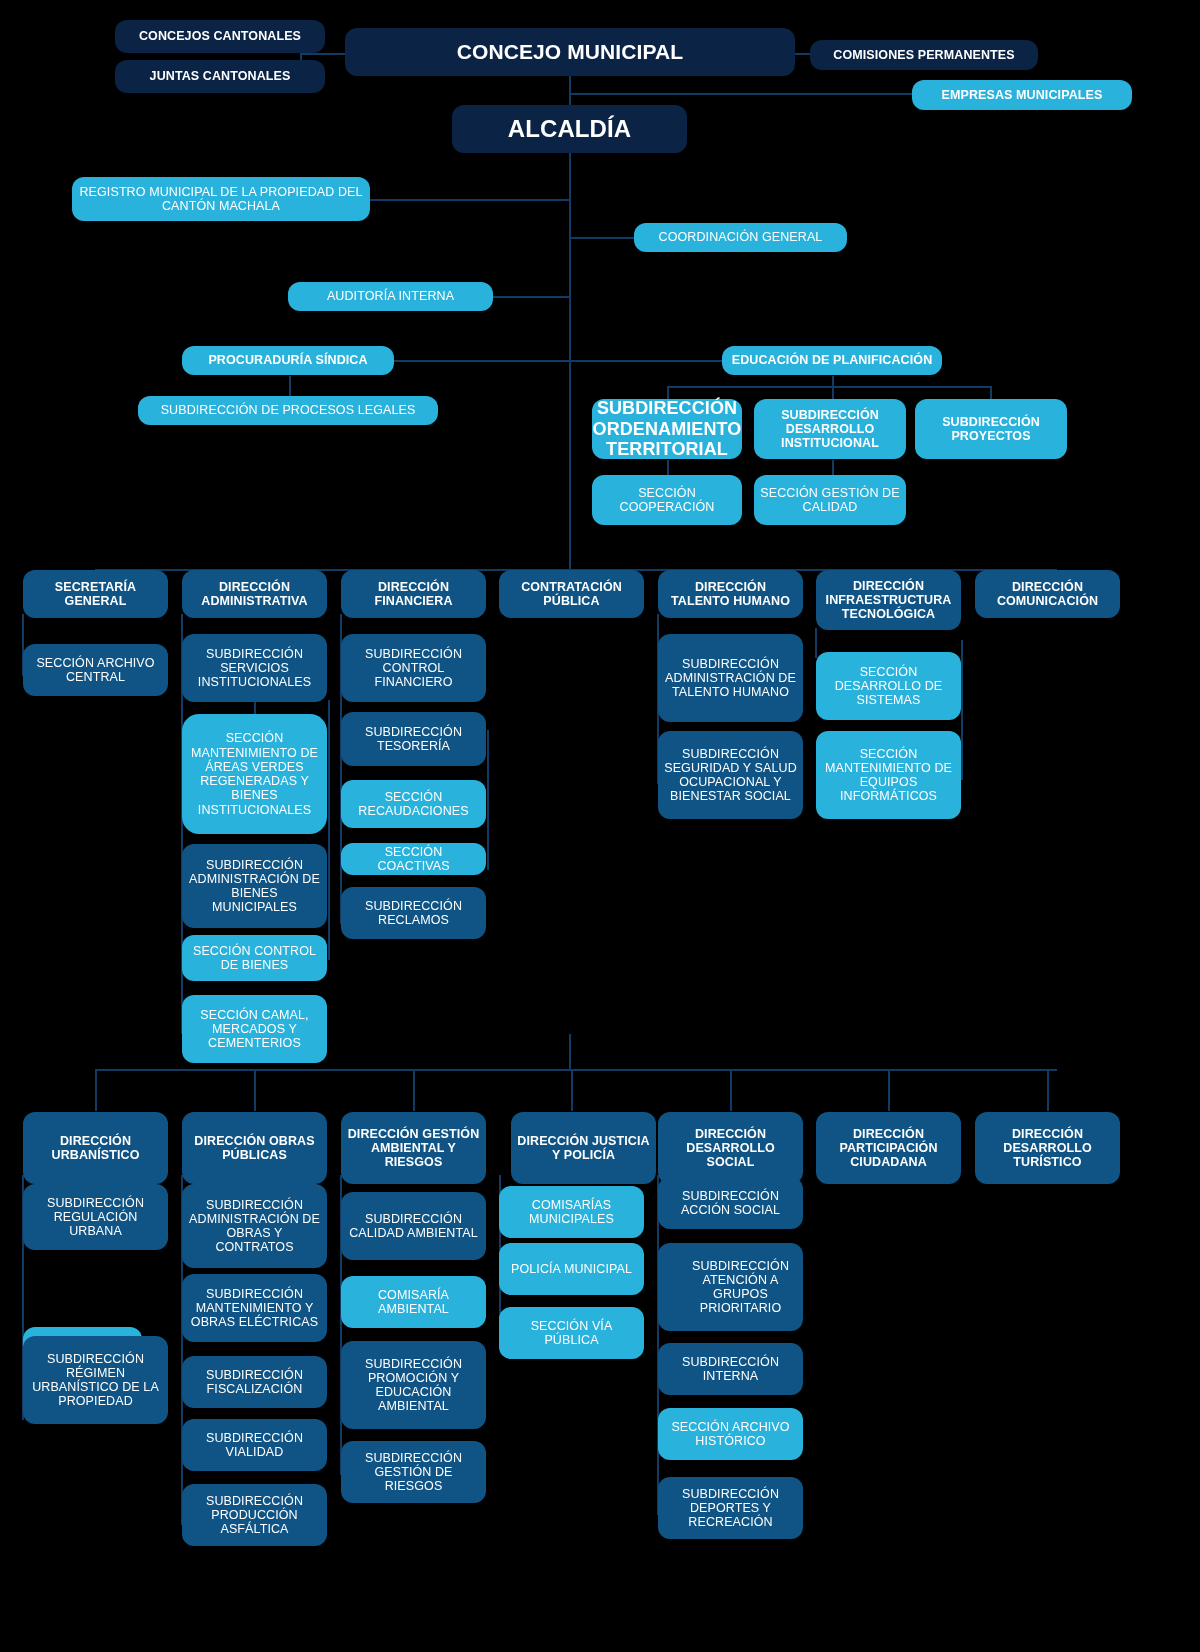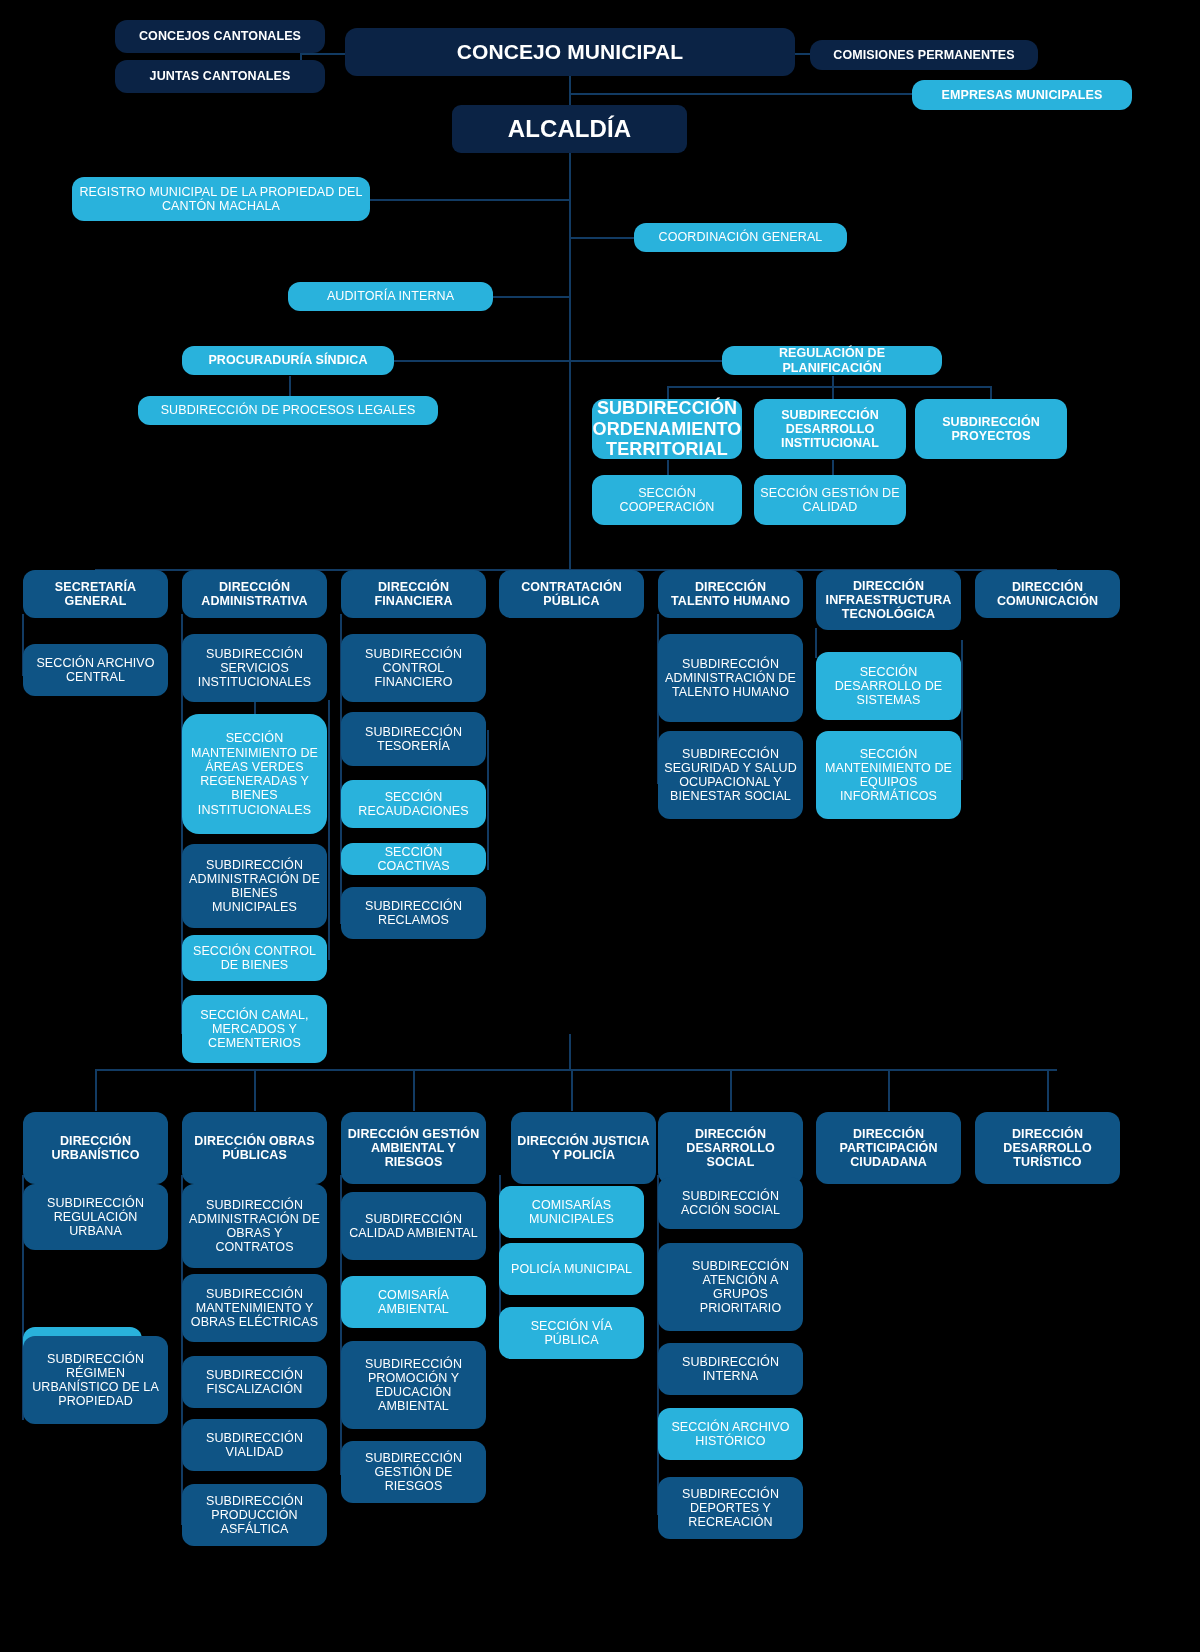--- a/index.html
+++ b/index.html
@@ -94,29 +94,29 @@
   <div class="ln v" style="left:340px;top:1175px;height:300px;"></div>
   <div class="ln v" style="left:499px;top:1175px;height:165px;"></div>
   <div class="ln v" style="left:657px;top:1175px;height:340px;"></div>
 
   <div class="node navy bold" style="left:115px;top:20px;width:210px;height:33px;font-size:12.5px;">CONCEJOS CANTONALES</div>
   <div class="node navy bold" style="left:115px;top:60px;width:210px;height:33px;font-size:12.5px;">JUNTAS CANTONALES</div>
   <div class="node navy bold" style="left:345px;top:28px;width:450px;height:48px;font-size:21px;">CONCEJO MUNICIPAL</div>
   <div class="node navy bold" style="left:810px;top:40px;width:228px;height:30px;font-size:12.5px;">COMISIONES PERMANENTES</div>
   <div class="node light bold" style="left:912px;top:80px;width:220px;height:30px;font-size:12.5px;">EMPRESAS MUNICIPALES</div>
 
-  <div class="node navy bold" style="left:452px;top:105px;width:235px;height:48px;font-size:24px;border-radius:9px;">ALCALDÍA</div>
+  <div class="node navy bold" style="left:452px;top:105px;width:235px;height:48px;font-size:24px;">ALCALDÍA</div>
 
   <div class="node light" style="left:72px;top:177px;width:298px;height:44px;font-size:12.5px;">REGISTRO MUNICIPAL DE LA PROPIEDAD DEL CANTÓN MACHALA</div>
   <div class="node light" style="left:634px;top:223px;width:213px;height:29px;font-size:12.5px;">COORDINACIÓN GENERAL</div>
   <div class="node light" style="left:288px;top:282px;width:205px;height:29px;font-size:12.5px;">AUDITORÍA INTERNA</div>
   <div class="node light bold" style="left:182px;top:346px;width:212px;height:29px;font-size:12.5px;">PROCURADURÍA SÍNDICA</div>
   <div class="node light" style="left:138px;top:396px;width:300px;height:29px;font-size:12.5px;">SUBDIRECCIÓN DE PROCESOS LEGALES</div>
 
-  <div class="node light bold" style="left:722px;top:346px;width:220px;height:29px;font-size:12.5px;">REGULACIÓN DE PLANIFICACIÓN</div>
+  <div class="node light bold" style="left:722px;top:346px;width:220px;height:29px;font-size:12.5px;">EDUCACIÓN DE PLANIFICACIÓN</div>
   <div class="node light bold" style="left:592px;top:399px;width:150px;height:60px;font-size:18px;">SUBDIRECCIÓN ORDENAMIENTO TERRITORIAL</div>
   <div class="node light bold" style="left:754px;top:399px;width:152px;height:60px;font-size:12.5px;">SUBDIRECCIÓN DESARROLLO INSTITUCIONAL</div>
   <div class="node light bold" style="left:915px;top:399px;width:152px;height:60px;font-size:12.5px;">SUBDIRECCIÓN PROYECTOS</div>
   <div class="node light" style="left:592px;top:475px;width:150px;height:50px;font-size:12.5px;">SECCIÓN COOPERACIÓN</div>
   <div class="node light" style="left:754px;top:475px;width:152px;height:50px;font-size:12.5px;">SECCIÓN GESTIÓN DE CALIDAD</div>
 
   <div class="node mid bold" style="left:23px;top:570px;width:145px;height:48px;font-size:12.5px;">SECRETARÍA GENERAL</div>
   <div class="node mid" style="left:23px;top:644px;width:145px;height:52px;font-size:12.5px;">SECCIÓN ARCHIVO CENTRAL</div>
 
   <div class="node mid bold" style="left:182px;top:570px;width:145px;height:48px;font-size:12.5px;">DIRECCIÓN ADMINISTRATIVA</div>

